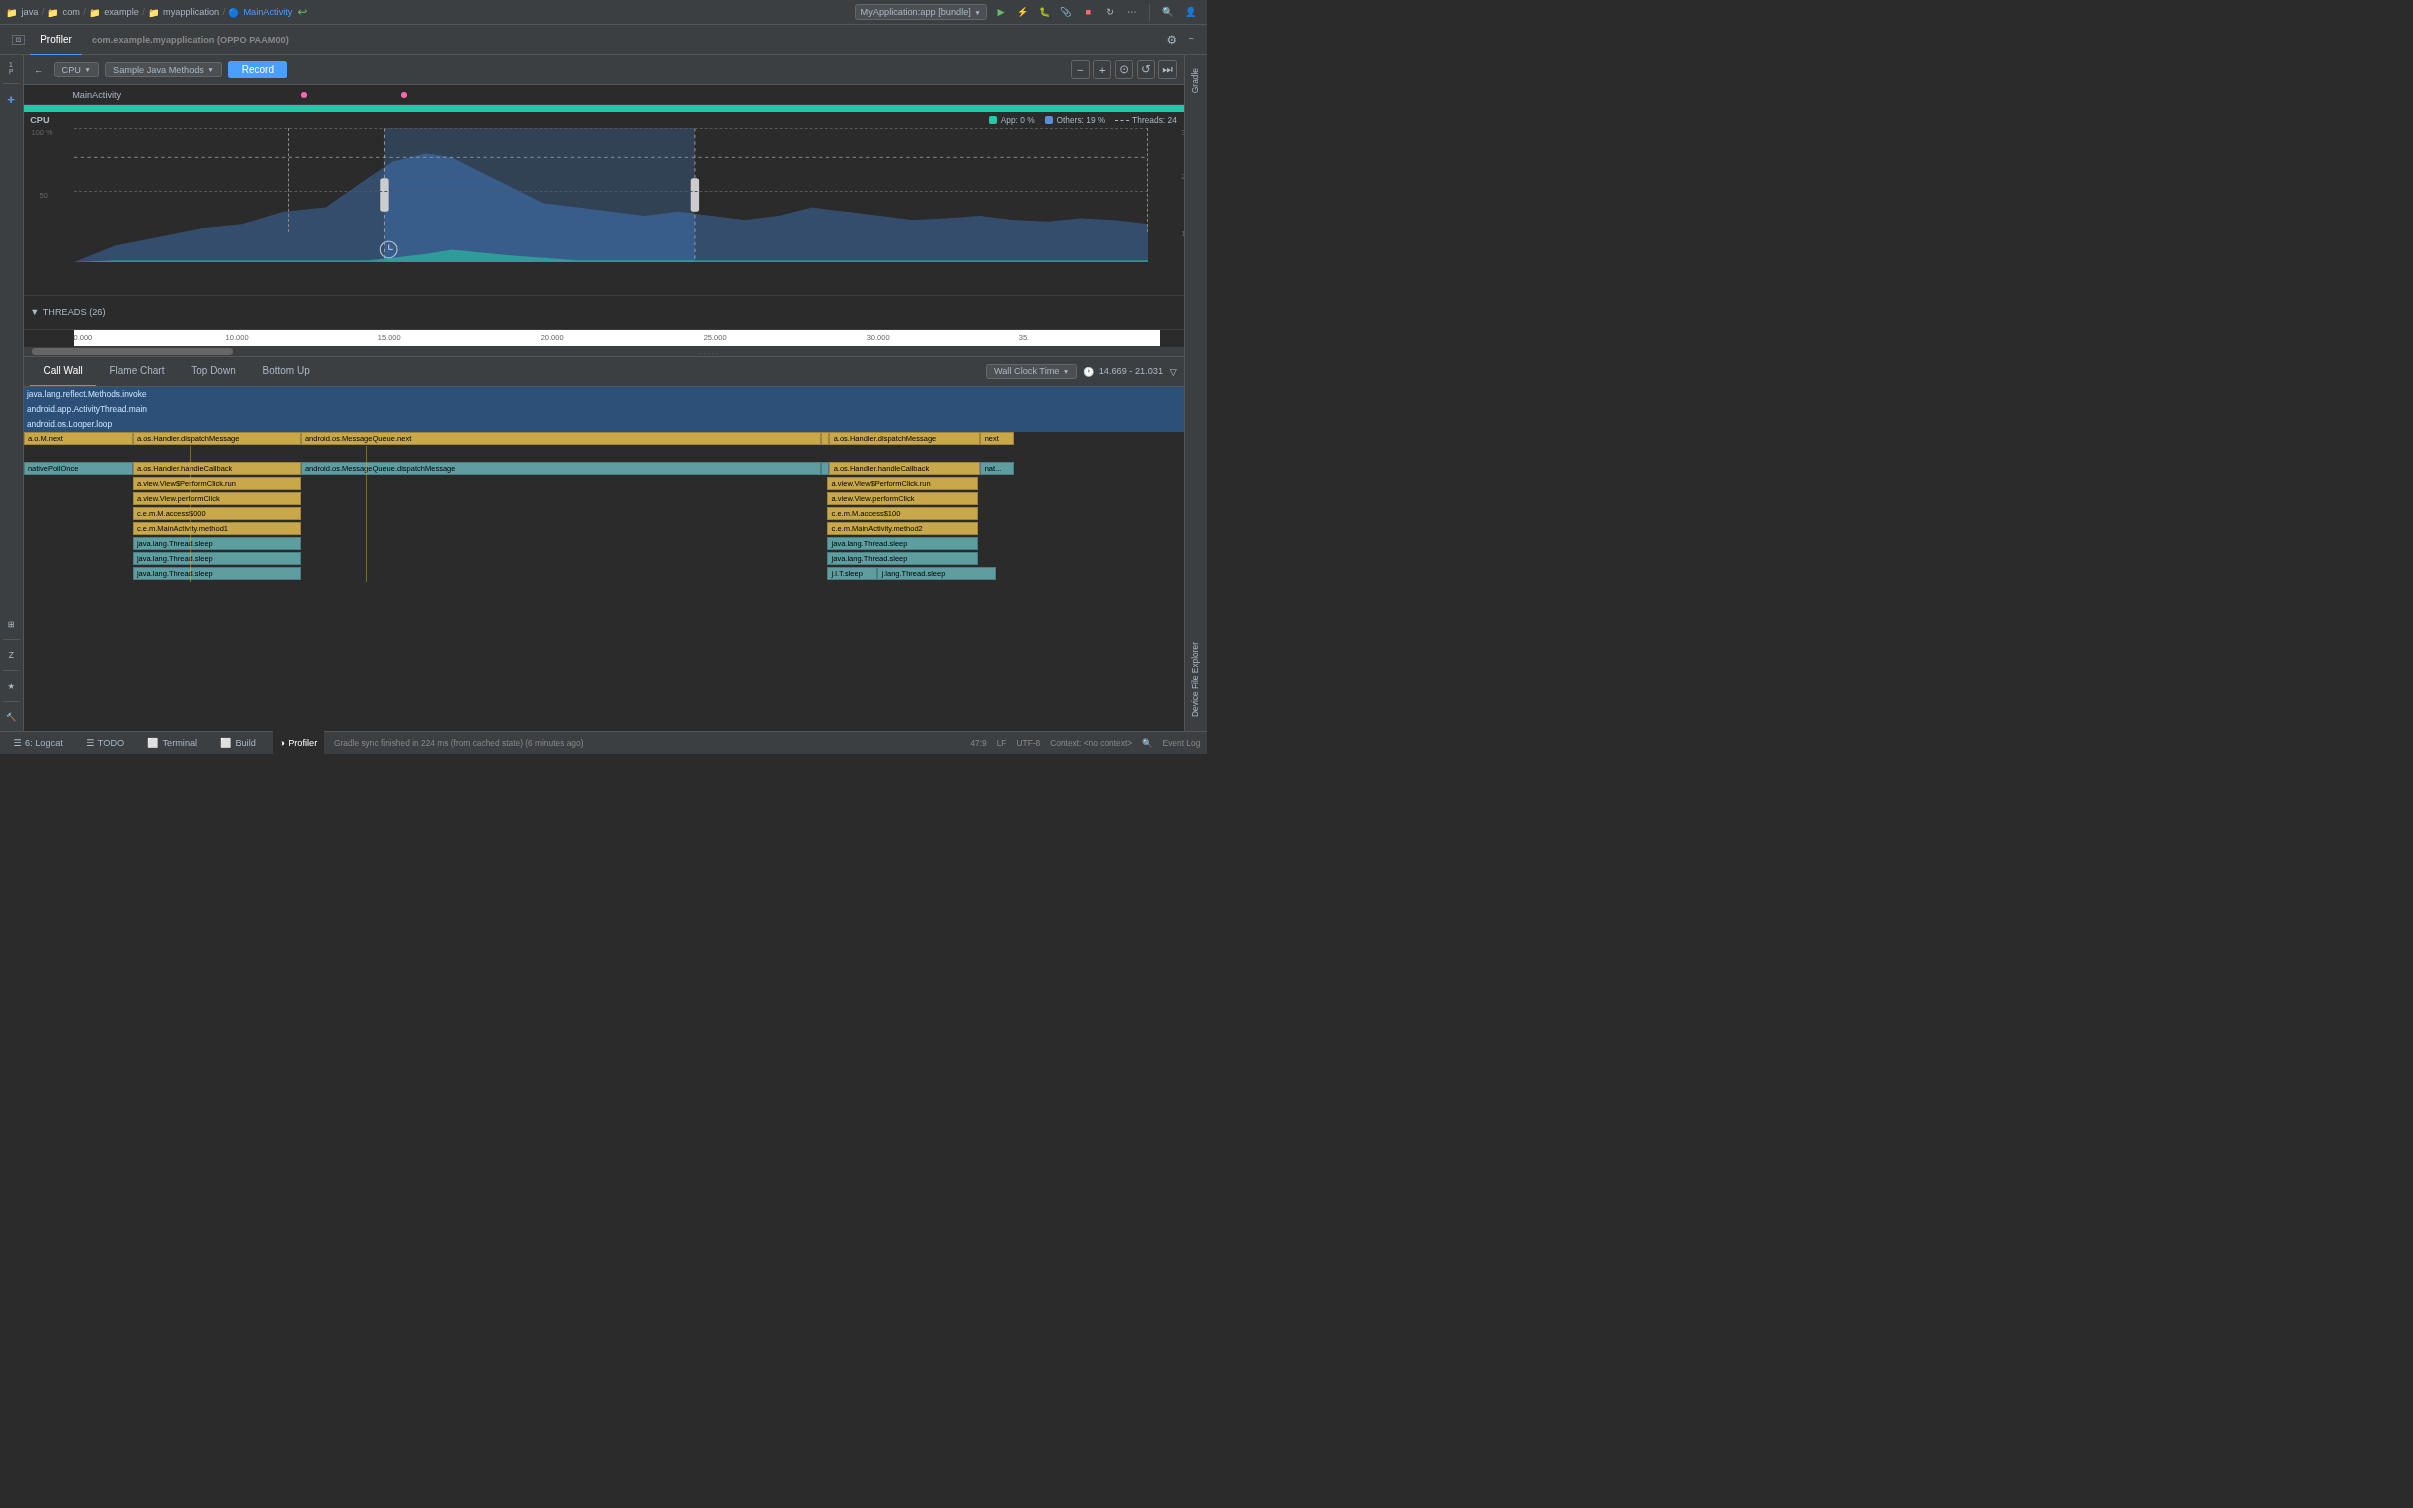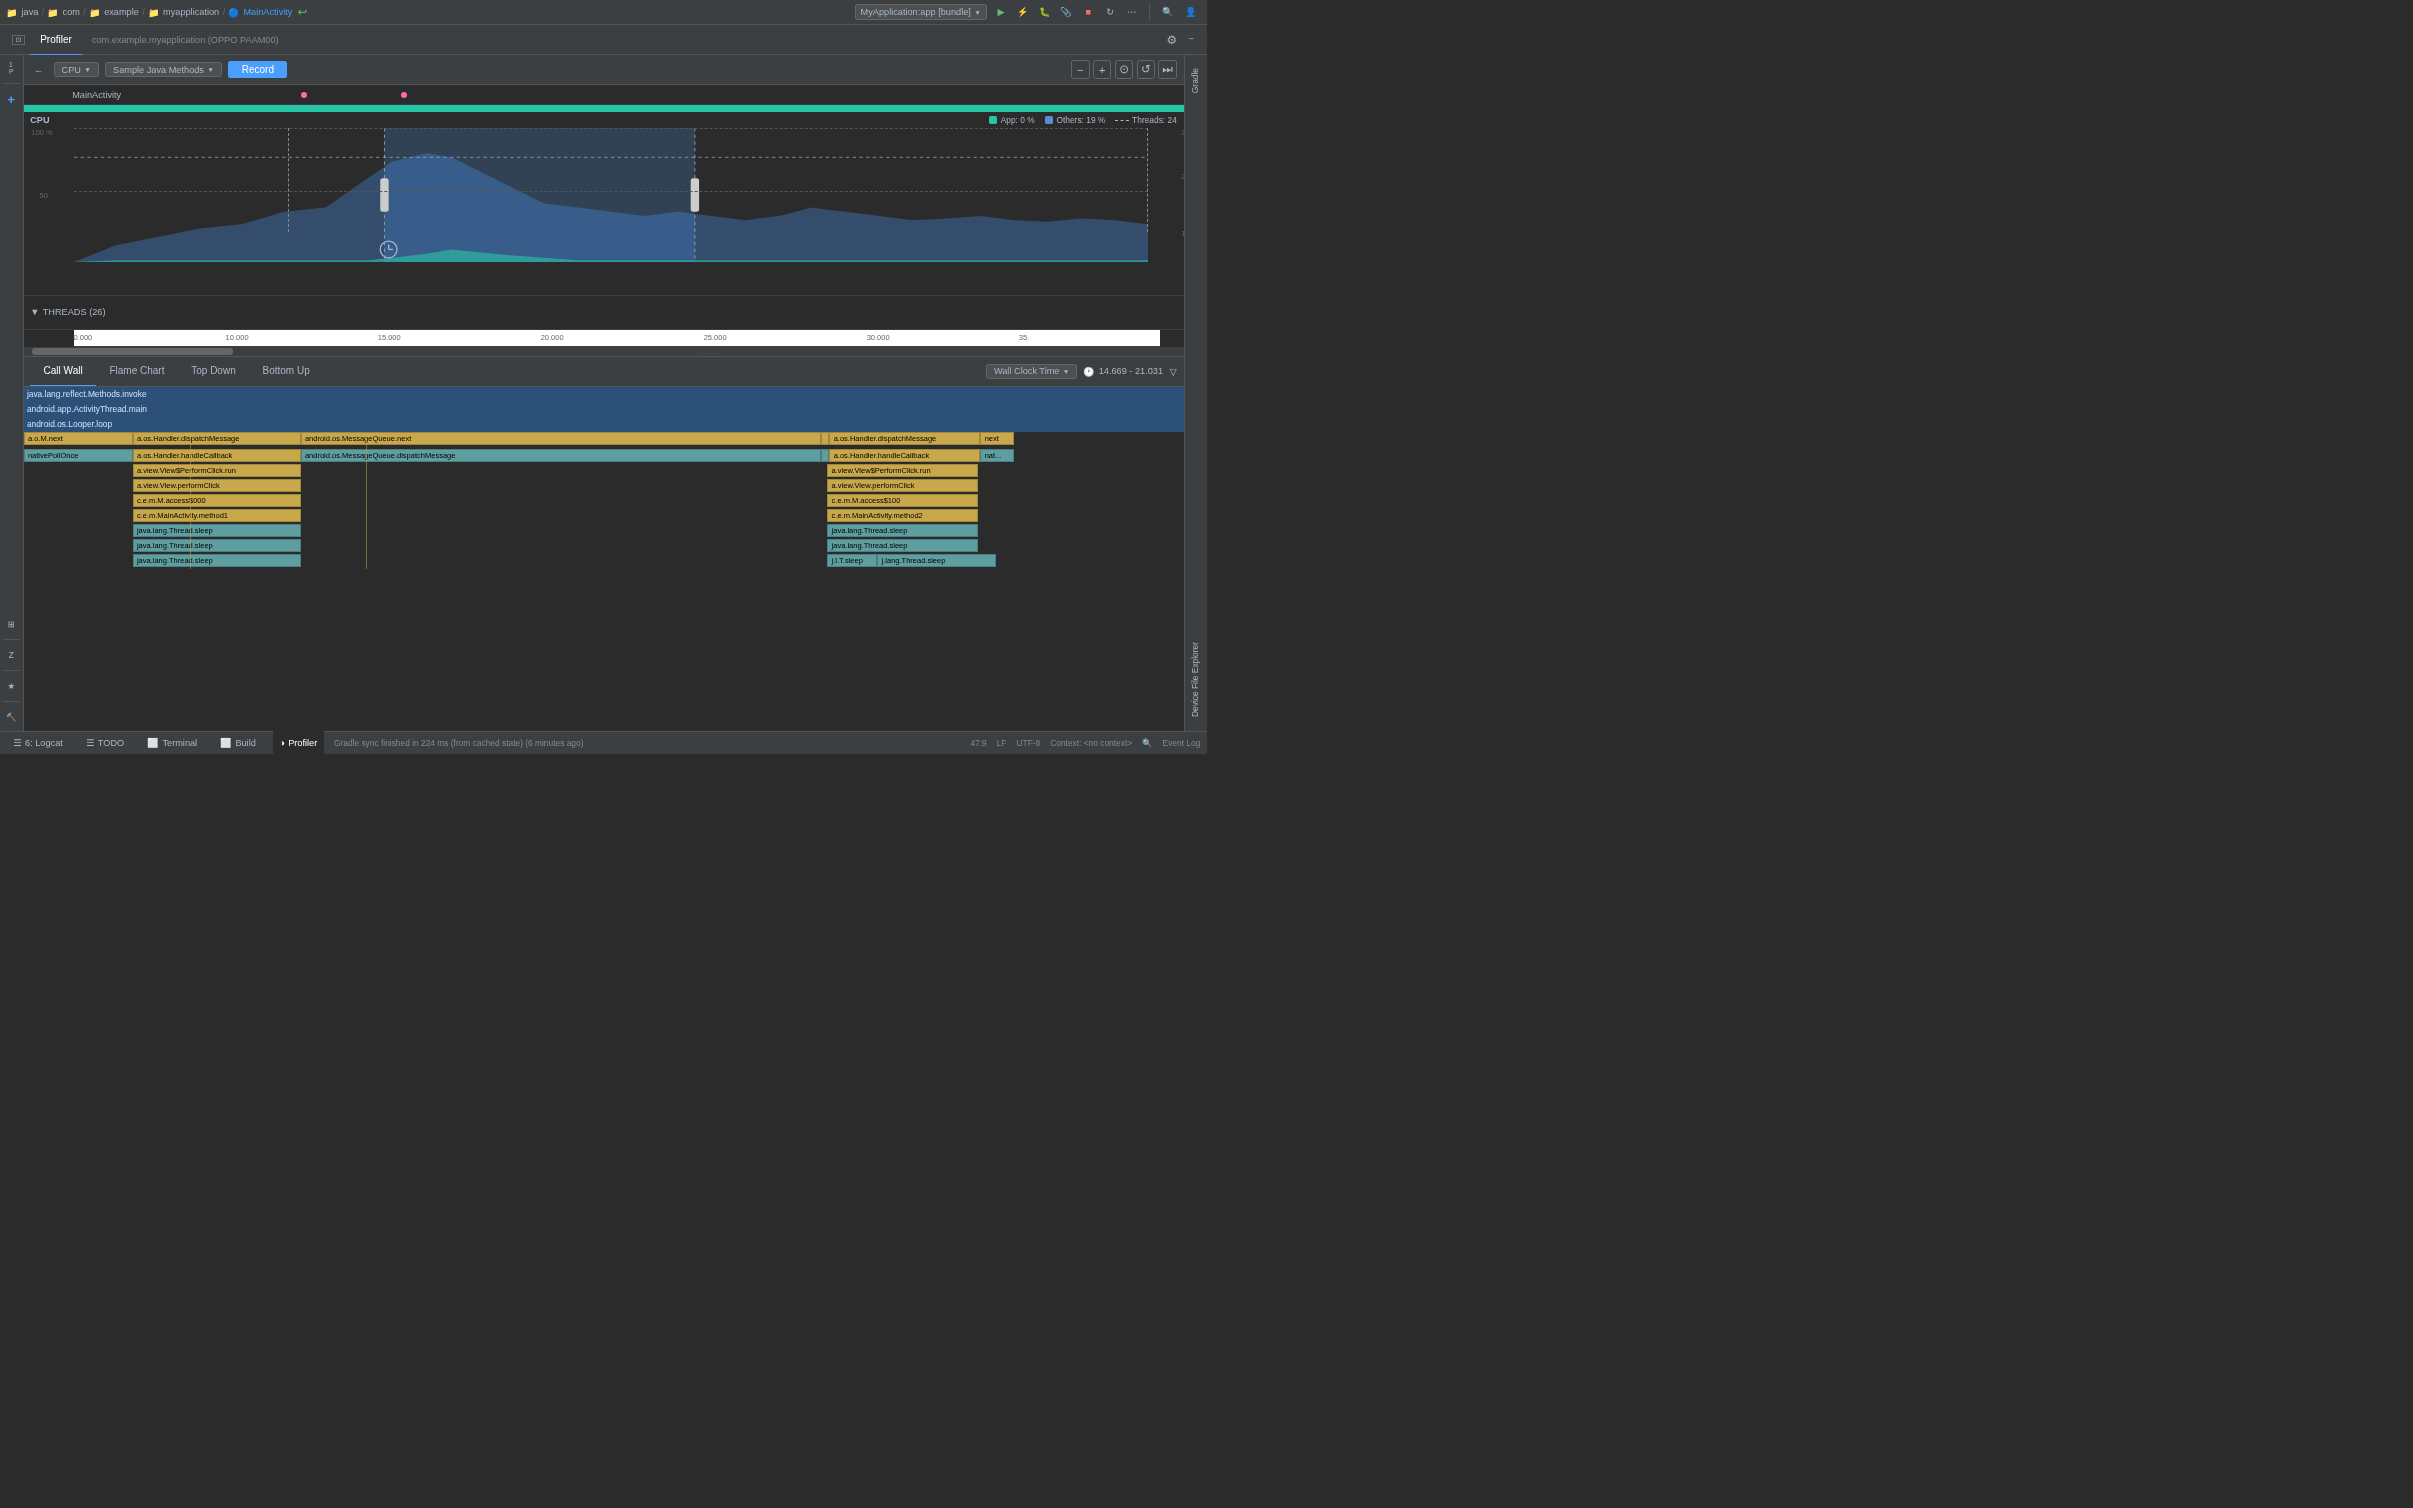--- a/index.html
+++ b/index.html
@@ -18,21 +18,21 @@
     .icon-btn { width: 18.4px; height: 18.4px; display: flex; align-items: center; justify-content: center; cursor: pointer; color: #a9b7c6; border-radius: 2.5px; }
     .app-selector { display: flex; align-items: center; background: #4c5052; border: 0.8px solid #666; border-radius: 2.5px; padding: 1.7px 5px; gap: 3.4px; cursor: pointer; color: #a9b7c6; font-size: 9.2px; }
 
     
     .profiler-tabs-bar {
       display: flex; align-items: center; background: #3c3f41; height: 30px;
       border-bottom: 0.8px solid #555; padding: 0 6.7px; gap: 0;
     }
     .profiler-tab { padding: 0 10px; height: 30px; display: flex; align-items: center; cursor: pointer; color: #a9b7c6; font-size: 10px; border-bottom: 1.7px solid transparent; }
     .profiler-tab.active { color: #fff; border-bottom: 1.7px solid #4a9eff; }
-    .profiler-subtitle { padding: 0 10px; color: #888; font-size: 9.2px; }
+    .profiler-subtitle { padding: 0 10px; color: #888; font-size: 9.2px; font-weight: bold; }
     .profiler-tabs-bar .spacer { flex: 1; }
     .gear-icon { color: #a9b7c6; cursor: pointer; font-size: 11.7px; padding: 0 5px; }
 
     
     .left-sidebar { width: 23.5px; background: #3c3f41; border-right: 0.8px solid #555; display: flex; flex-direction: column; align-items: center; padding: 3.4px 0; gap: 1.7px; }
     .sidebar-icon { width: 20px; height: 20px; display: flex; align-items: center; justify-content: center; cursor: pointer; color: #a9b7c6; border-radius: 2.5px; font-size: 8.4px; }
     .sidebar-divider { width: 17px; height: 0.8px; background: #555; margin: 3.4px 0; }
 
     
     .content-area { flex: 1; display: flex; flex-direction: column; overflow: hidden; }
@@ -308,21 +308,21 @@
       <div class="thread-method-row" style="background:#2d5078;color:#cce4ff;">
         <span>java.lang.reflect.Methods.invoke</span>
       </div>
       <div class="thread-method-row" style="background:#2d5078;color:#cce4ff;">
         <span>android.app.ActivityThread.main</span>
       </div>
       <div class="thread-method-row" style="background:#2d5078;color:#cce4ff;">
         <span>android.os.Looper.loop</span>
       </div>
 
-      <div style="display:flex;height:17px;font-size:7.5px;">
+      <div style="display:flex;height:30px;font-size:7.5px;">
         <div class="flame-bar" style="width:109px;background:#c8a84b;color:#000;flex-shrink:0;">a.o.M.next</div>
         <div class="flame-bar" style="width:168px;background:#c8a84b;color:#000;flex-shrink:0;">a.os.Handler.dispatchMessage</div>
         <div class="flame-bar" style="width:520px;background:#c8a84b;color:#000;flex-shrink:0;">android.os.MessageQueue.next</div>
         <div class="flame-bar" style="width:6.7px;background:#c8a84b;color:#000;flex-shrink:0;"></div>
         <div class="flame-bar" style="width:151px;background:#c8a84b;color:#000;flex-shrink:0;">a.os.Handler.dispatchMessage</div>
         <div class="flame-bar" style="width:34px;background:#c8a84b;color:#000;flex-shrink:0;">next</div>
       </div>
       <div style="display:flex;height:15px;font-size:7.5px;">
         <div class="flame-bar" style="width:109px;background:#5f9ea0;color:#000;flex-shrink:0;">nativePollOnce</div>
         <div class="flame-bar" style="width:168px;background:#c8a84b;color:#000;flex-shrink:0;">a.os.Handler.handleCallback</div>

